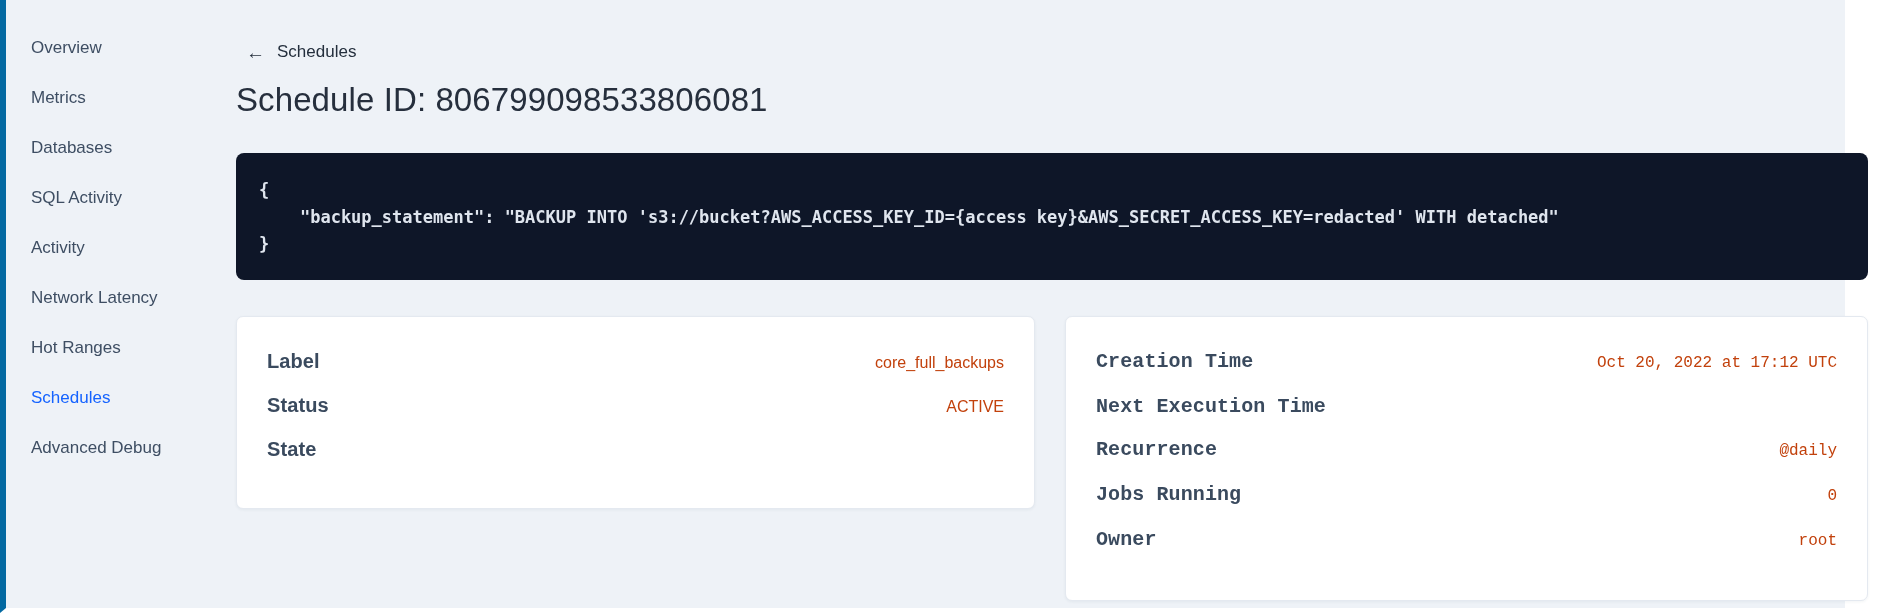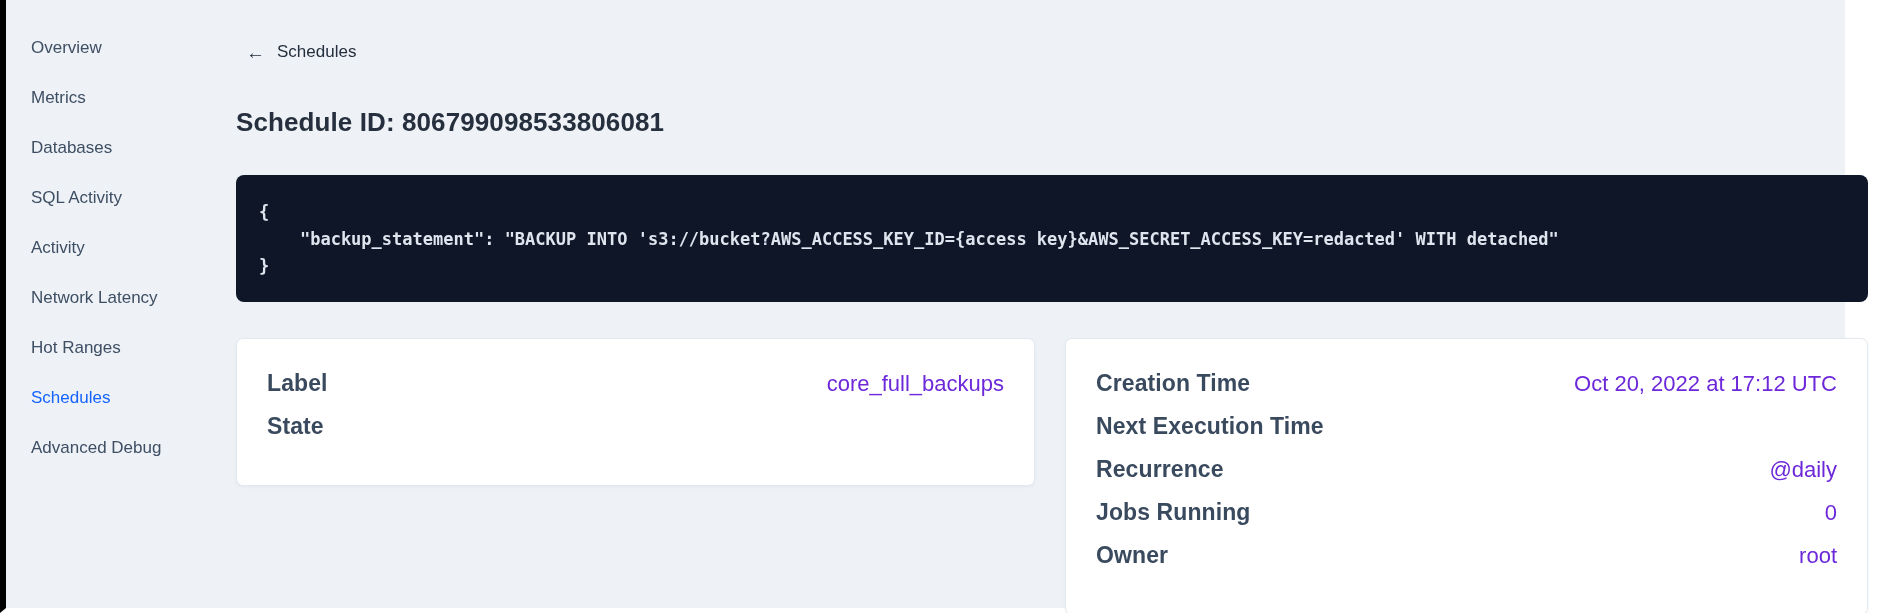--- a/index.html
+++ b/index.html
@@ -9,21 +9,21 @@
     height: 613px;
     font-family: "Liberation Sans", sans-serif;
     background: #ffffff;
     overflow: hidden;
   }
 
   .page {
     width: 1845px;
     height: 613px;
     background: #eef2f7;
-    border-left: 6px solid #000000;
+    border-left: 6px solid #0369a1;
     border-bottom: 5px solid #ffffff;
     display: flex;
   }
 
   
   .sidebar {
     width: 230px;
     flex: 0 0 230px;
     padding-top: 23px;
     padding-left: 25px;
@@ -55,23 +55,23 @@
     color: #242f3d;
     cursor: pointer;
   }
   .back-link .arrow {
     font-size: 19px;
     line-height: 1;
     color: #242f3d;
   }
 
   .page-title {
-    margin-top: 43px;
-    font-size: 26px;
-    font-weight: 700;
+    margin-top: 21px;
+    font-size: 33px;
+    font-weight: 400;
     letter-spacing: 0.1px;
     color: #262f3d;
     line-height: 32px;
   }
 
   .code-block {
     margin-top: 37px;
     width: 1632px;
     background: #0e1628;
     border-radius: 8px;
@@ -93,40 +93,40 @@
     gap: 30px;
   }
   .card {
     background: #ffffff;
     border: 1px solid #e4e9f0;
     border-radius: 7px;
     box-shadow: 0 1px 3px rgba(40, 60, 90, 0.06);
     padding: 32px 30px 46px 30px;
   }
   .card.left  { width: 799px; }
-  .card.right { width: 803px; }
+  .card.right { width: 803px; font-family: Liberation Mono, monospace; }
 
   .detail-row {
     display: flex;
     justify-content: space-between;
     align-items: baseline;
     line-height: 25px;
     margin-bottom: 18px;
   }
   .detail-row:last-child { margin-bottom: 0; }
   .detail-label {
-    font-size: 23px;
+    font-size: 20px;
     font-weight: 700;
     color: #3a4a5e;
     letter-spacing: 0.1px;
   }
   .detail-value {
-    font-size: 22px;
+    font-size: 16px;
     font-weight: 400;
-    color: #6d28d9;
+    color: #c2410c;
     text-align: right;
   }
 </style>
 </head>
 <body>
 
 <div class="page">
 
   <nav class="sidebar">
     <div class="nav-item">Overview</div>
@@ -156,20 +156,24 @@
     </div>
 
     <div class="cards-row">
 
       <section class="card left">
         <div class="detail-row">
           <span class="detail-label">Label</span>
           <span class="detail-value">core_full_backups</span>
         </div>
         <div class="detail-row">
+          <span class="detail-label">Status</span>
+          <span class="detail-value">ACTIVE</span>
+        </div>
+        <div class="detail-row">
           <span class="detail-label">State</span>
           <span class="detail-value"></span>
         </div>
       </section>
 
       <section class="card right">
         <div class="detail-row">
           <span class="detail-label">Creation Time</span>
           <span class="detail-value">Oct 20, 2022 at 17:12 UTC</span>
         </div>

